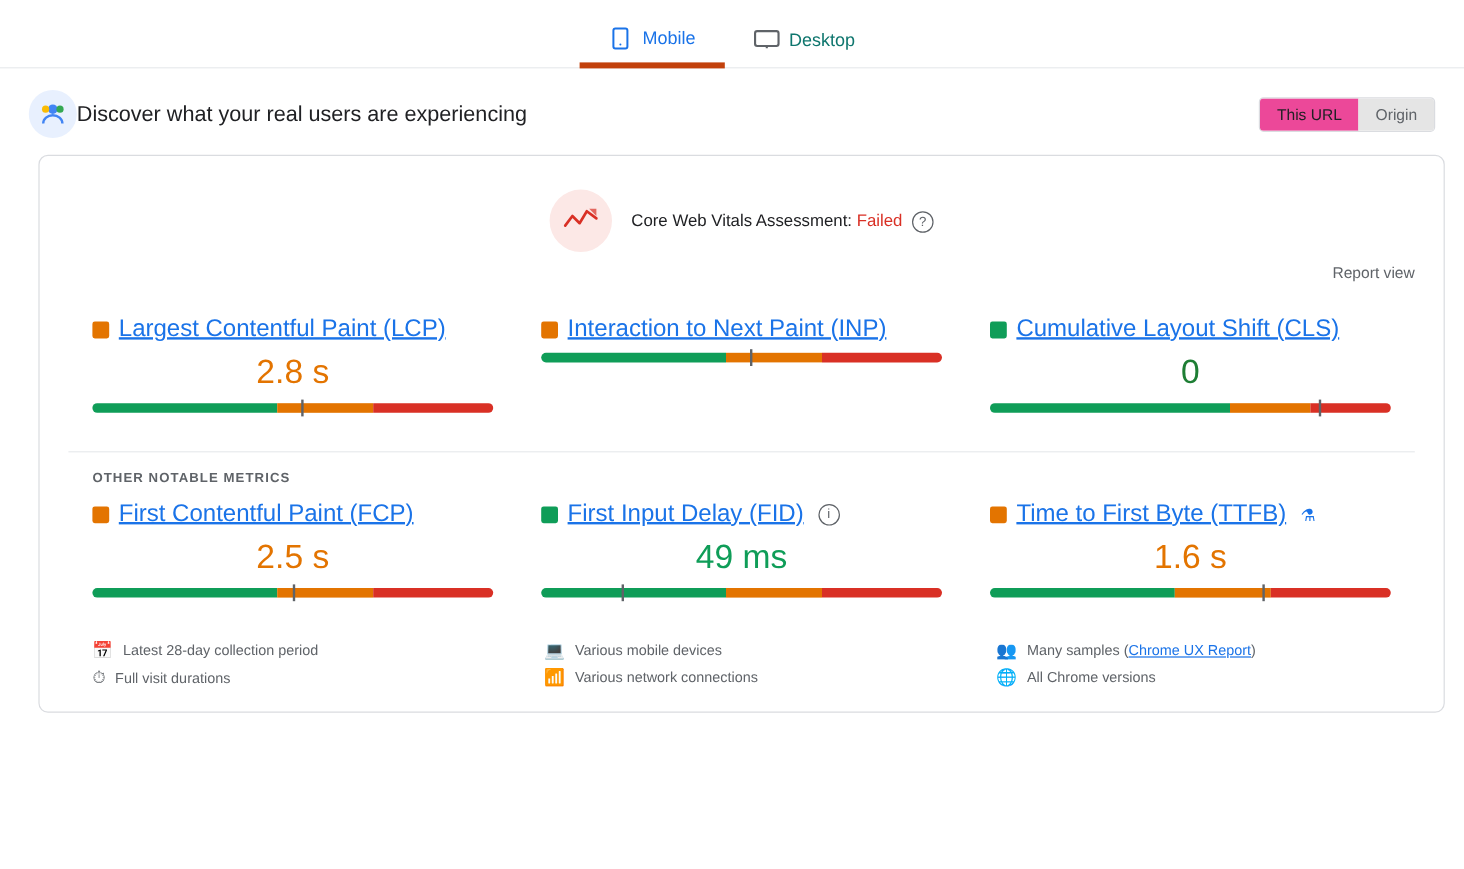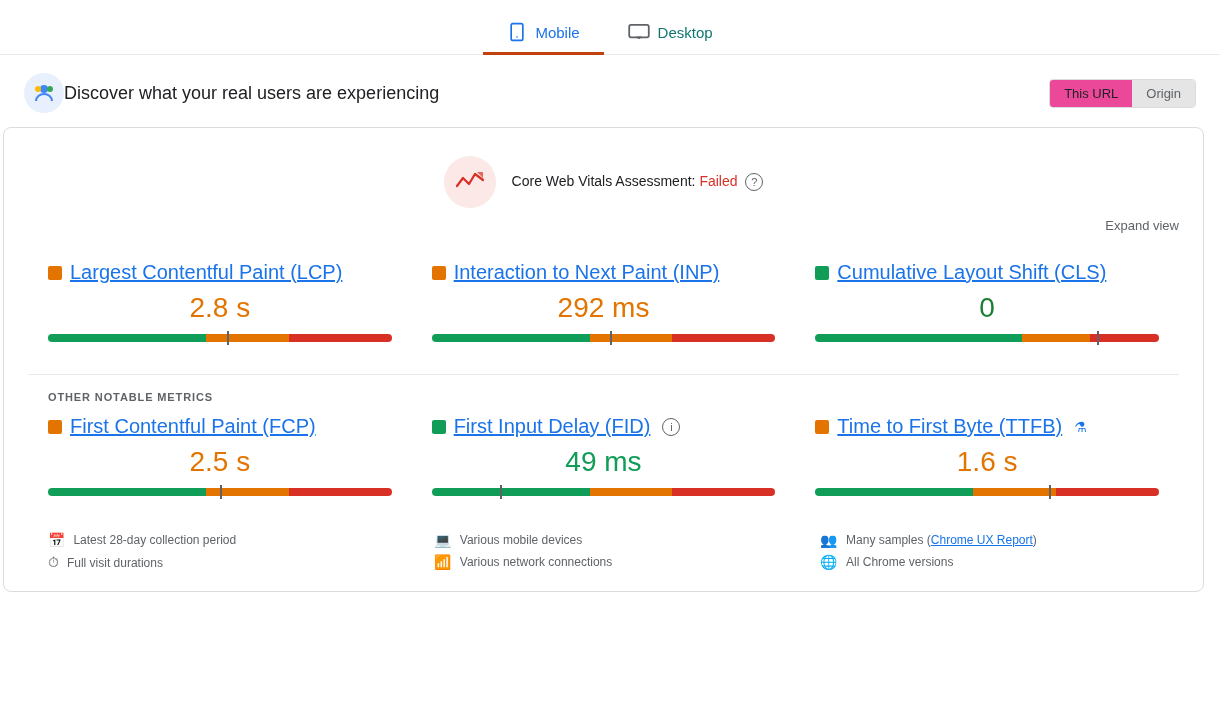--- a/index.html
+++ b/index.html
@@ -27,21 +27,21 @@
       gap: 8px;
       padding: 10px 24px;
       cursor: pointer;
       font-size: 15px;
       color: #0f766e;
       border-bottom: 3px solid transparent;
       margin-bottom: -1px;
     }
     .tab.active {
       color: #1a73e8;
-      border-bottom: 3px solid #c2410c;
+      border-bottom: 5px solid #c2410c;
     }
 
     
     .header-section {
       display: flex;
       align-items: center;
       justify-content: space-between;
       padding: 18px 24px 14px 24px;
     }
     .header-left {
@@ -74,21 +74,21 @@
       color: #5f6368;
     }
     .url-toggle button.active {
       background: #ec4899;
       color: #202124;
       font-weight: 500;
     }
 
     
     .main-card {
-      margin: 0 16px 16px 3px;
+      margin: 0 16px 16px 32px;
       border: 1px solid #dadce0;
       border-radius: 8px;
       padding: 0 0 20px 0;
       overflow: hidden;
     }
 
     
     .assessment-header {
       display: flex;
       align-items: center;
@@ -284,21 +284,21 @@
       </svg>
     </div>
     <div>
       <span>Core Web Vitals Assessment:</span>
       <span class="assessment-status">Failed</span>
       <span class="info-icon">?</span>
     </div>
   </div>
 
   <div class="expand-view">
-    <span>Expand view</span>
+    <span>Report view</span>
   </div>
 
   <div class="metrics-grid" id="core-metrics-container">
       <div class="metric-col">
         <div class="metric-label-row">
           <div class="metric-dot" style="background: rgb(227, 116, 0);"></div>
           <span class="metric-link">Largest Contentful Paint (LCP)</span>
         </div>
         <div class="metric-value" style="color: rgb(227, 116, 0);">2.8 s</div>
         <div class="bar-container">
@@ -308,21 +308,20 @@
           <div style="position: absolute; left: 52%; top: -3px; display: flex; flex-direction: column; align-items: center;">
             <div style="width: 2px; height: 14px; background: rgb(95, 99, 104);"></div>
           </div>
         </div>
       </div>
       <div class="metric-col">
         <div class="metric-label-row">
           <div class="metric-dot" style="background: rgb(227, 116, 0);"></div>
           <span class="metric-link">Interaction to Next Paint (INP)</span>
         </div>
-        <div class="metric-value" style="color: rgb(227, 116, 0);">292 ms</div>
         <div class="bar-container">
           <div class="bar-segment" style="width: 46%; background: rgb(15, 157, 88); border-radius: 4px 0px 0px 4px;"></div>
           <div class="bar-segment" style="width: 24%; background: rgb(227, 116, 0);"></div>
           <div class="bar-segment" style="width: 30%; background: rgb(217, 48, 37); border-radius: 0px 4px 4px 0px;"></div>
           <div style="position: absolute; left: 52%; top: -3px; display: flex; flex-direction: column; align-items: center;">
             <div style="width: 2px; height: 14px; background: rgb(95, 99, 104);"></div>
           </div>
         </div>
       </div>
       <div class="metric-col">

